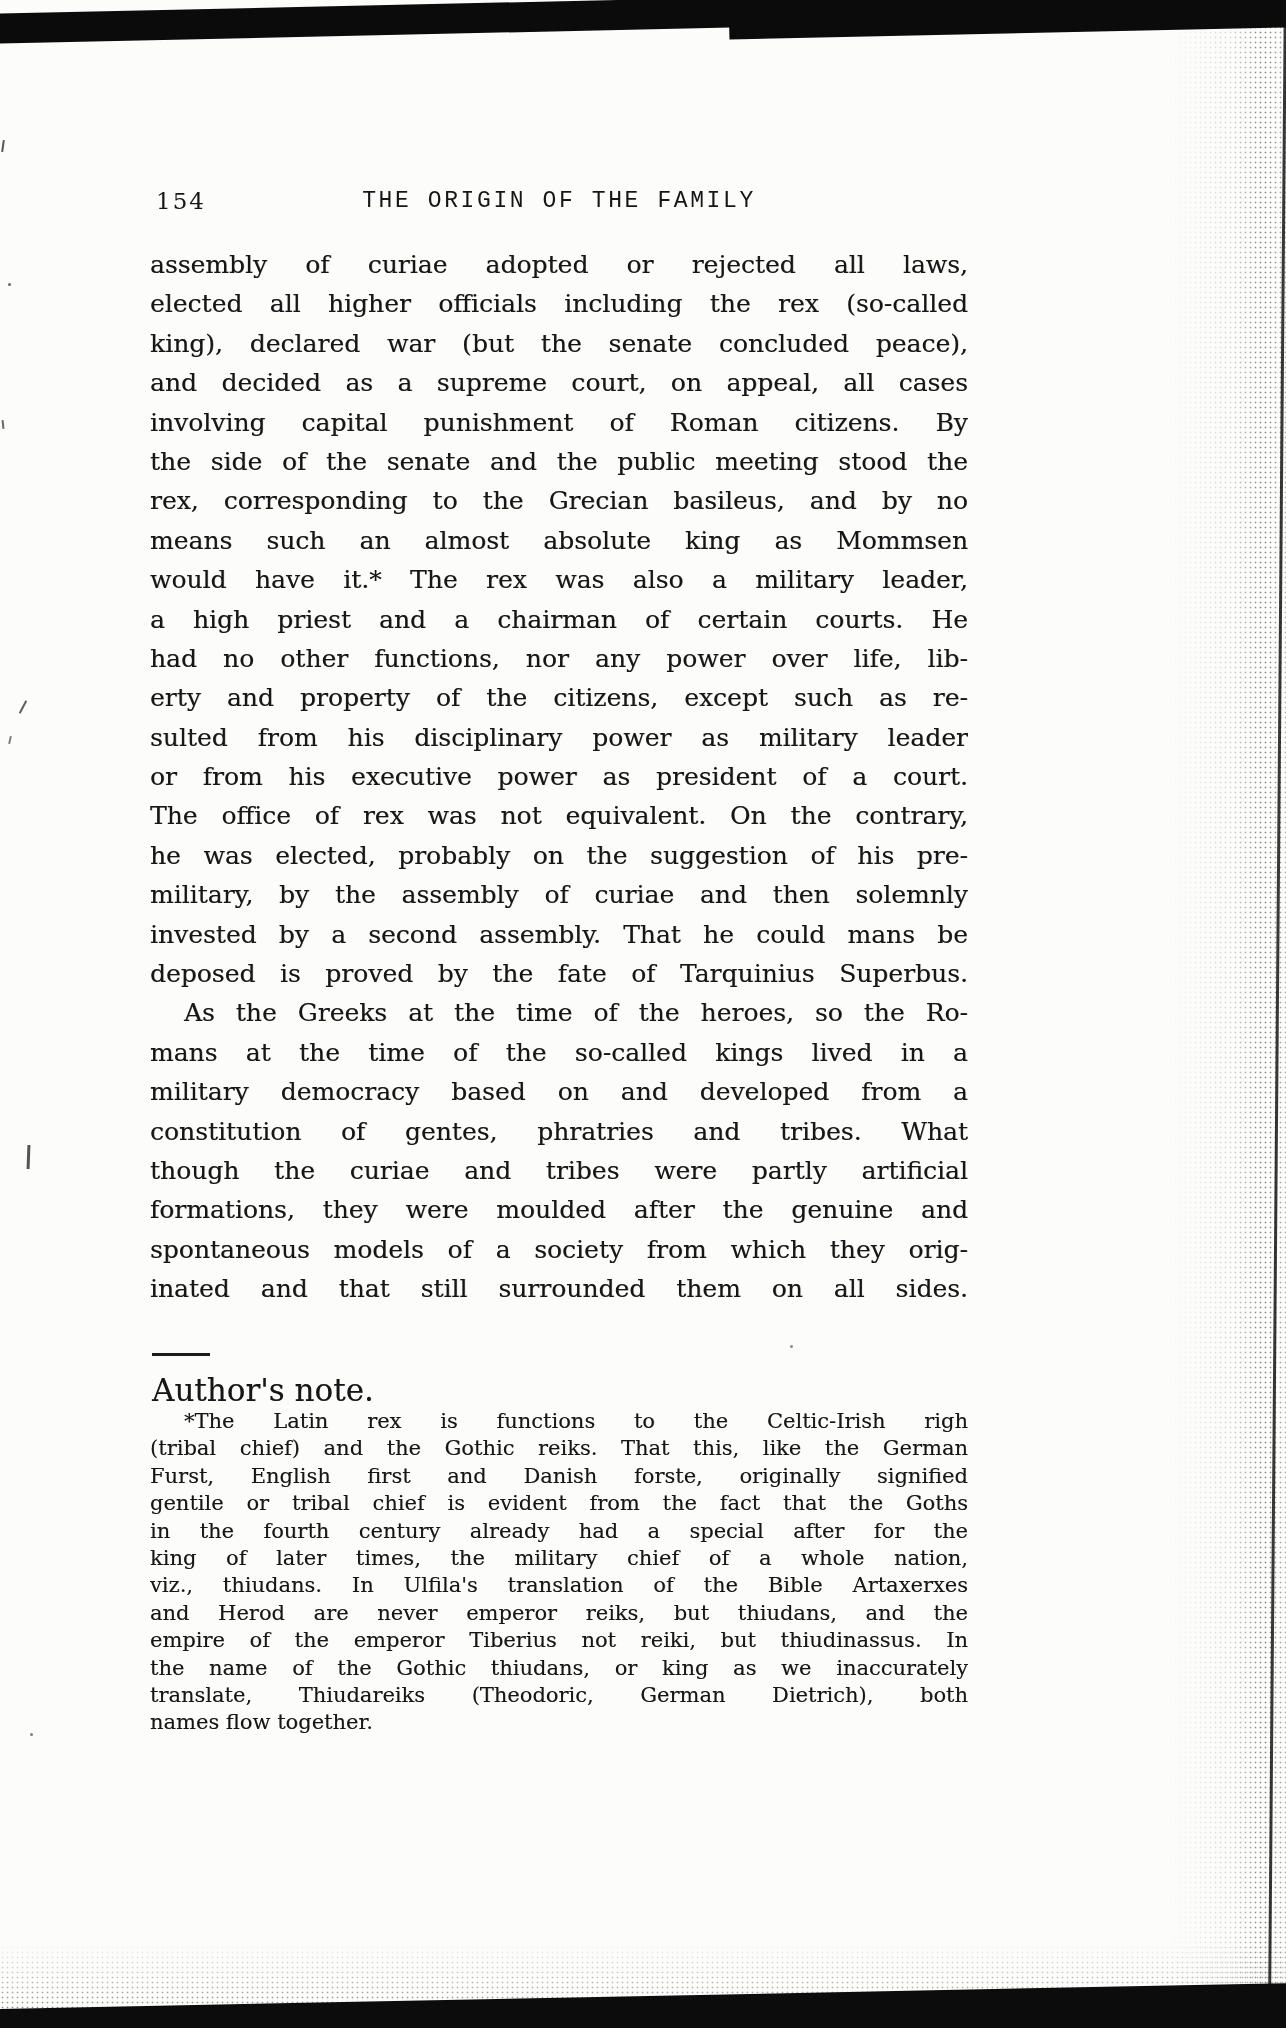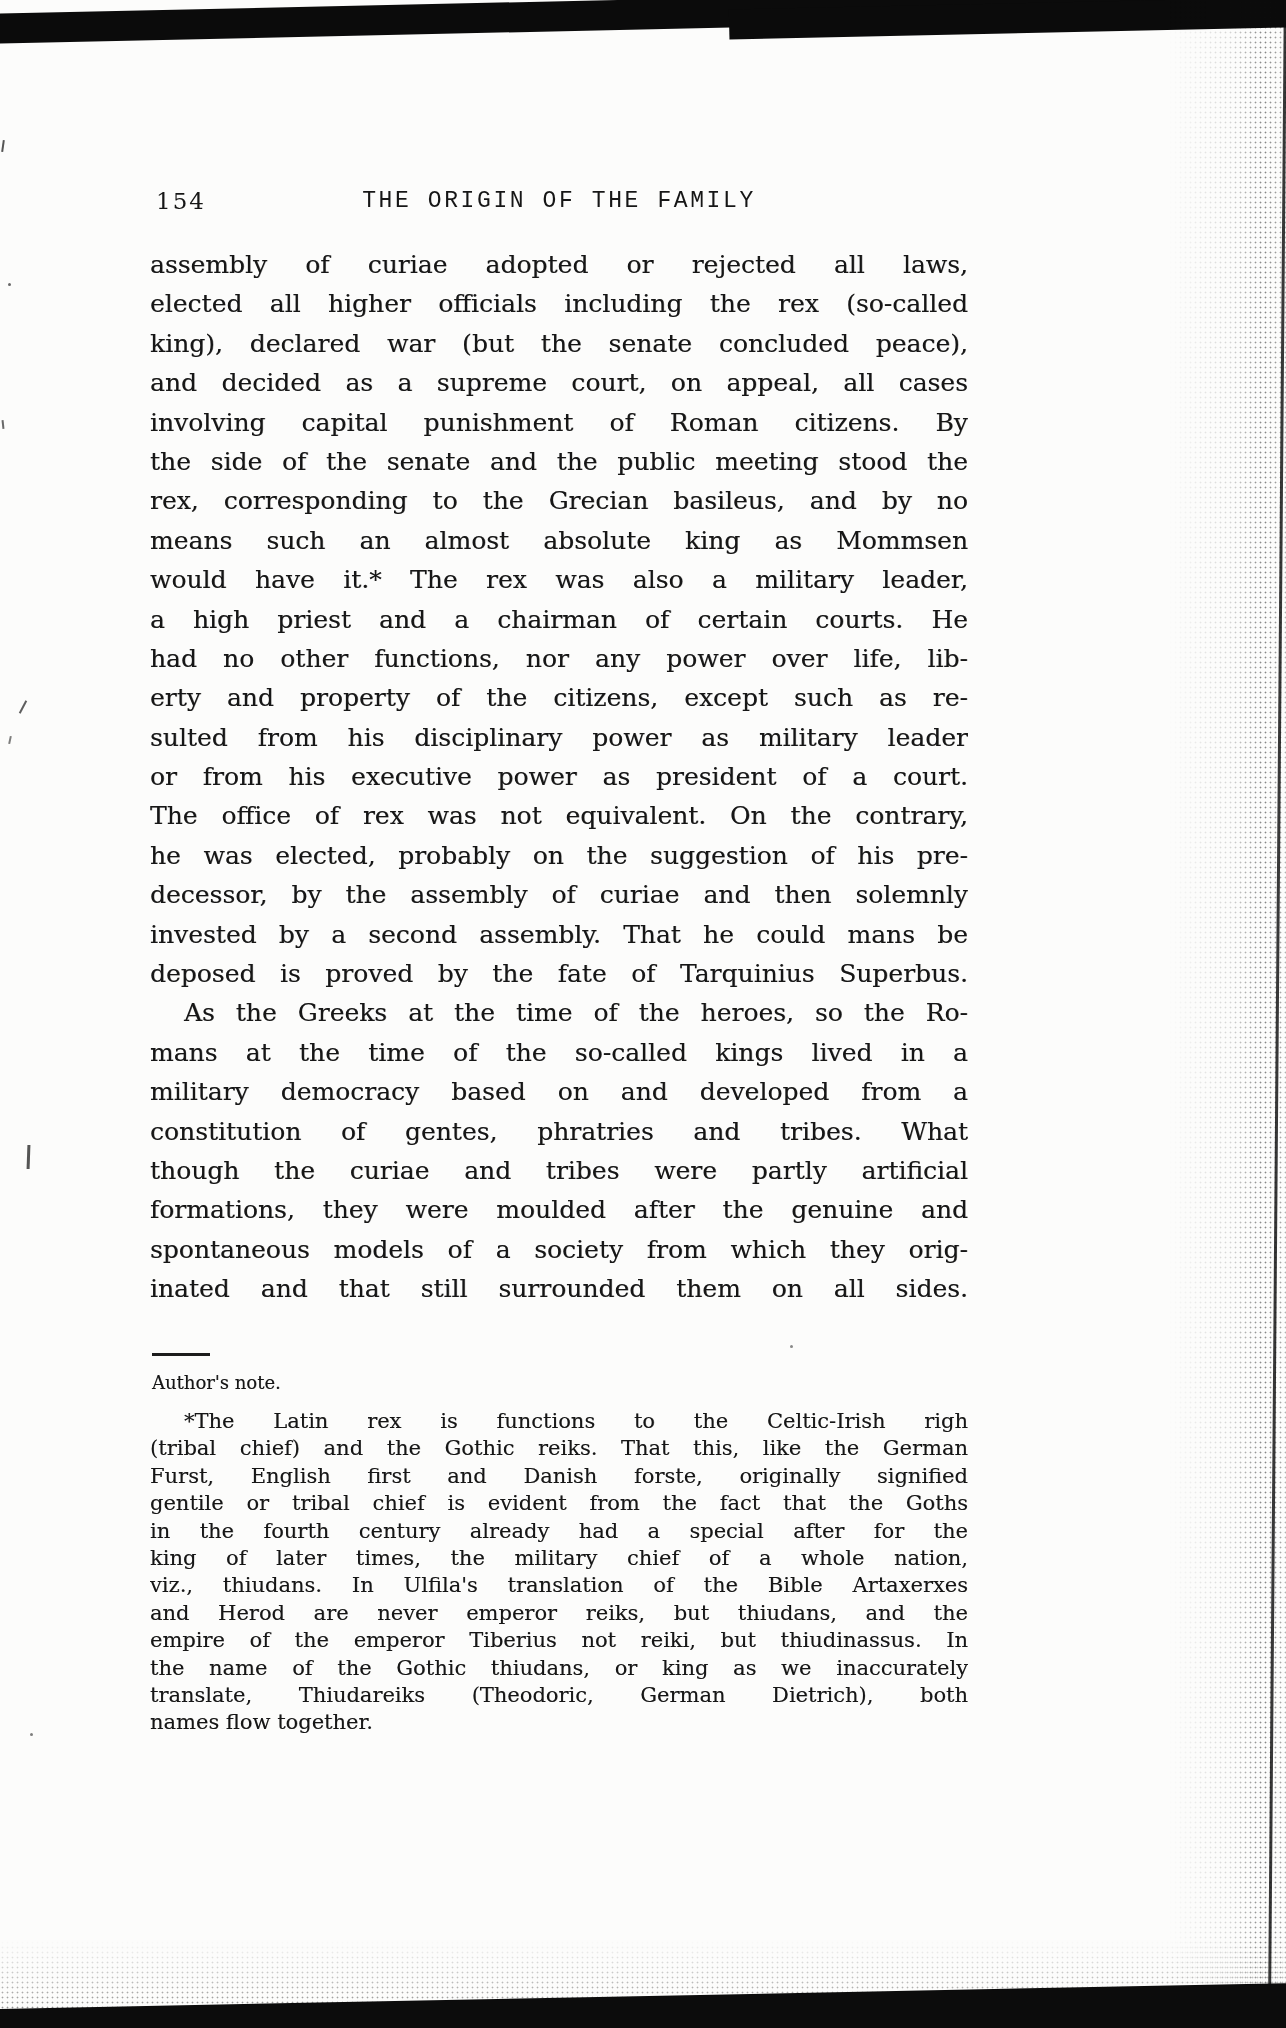--- a/index.html
+++ b/index.html
@@ -60,21 +60,21 @@
     font-size:23px; letter-spacing:1px; }
   .page-number { position:absolute; left:6px; top:0; letter-spacing:2px; }
   .running-title { display:block; text-align:center; letter-spacing:2.6px;font-family:Liberation Mono, monospace; }
   .body-block { position:absolute; top:245px; left:0; right:0;
     font-size:25px; text-shadow:0.4px 0.3px 0 rgba(10,10,10,.45); }
   .pline { height:39.4px; line-height:39.4px; }
   .line { text-align:justify; text-align-last:justify; overflow:hidden; }
   .para.indented .line:first-child { text-indent:34px; }
   .note-sep { position:absolute; top:1353px; left:2px; width:58px; height:3px;
     background:#1c1c1c; }
-  .note-heading { position:absolute; top:1372px; left:2px; font-size:18px;
+  .note-heading { position:absolute; top:1372px; left:2px; font-size:31px;
     text-shadow:0.3px 0.3px 0 rgba(10,10,10,.4); }
   .note-block { position:absolute; top:1408px; left:0; right:0; font-size:21px;
     text-shadow:0.3px 0.2px 0 rgba(10,10,10,.4); }
   .fline { height:27.4px; line-height:27.4px; }
   .note-block .last-line { text-align-last:left; }
 </style>
 </head>
 <body>
 
 <div class="page">
@@ -114,21 +114,21 @@
           <div class="pline line">rex, corresponding to the Grecian basileus, and by no</div>
           <div class="pline line">means such an almost absolute king as Mommsen</div>
           <div class="pline line">would have it.* The rex was also a military leader,</div>
           <div class="pline line">a high priest and a chairman of certain courts. He</div>
           <div class="pline line">had no other functions, nor any power over life, lib-</div>
           <div class="pline line">erty and property of the citizens, except such as re-</div>
           <div class="pline line">sulted from his disciplinary power as military leader</div>
           <div class="pline line">or from his executive power as president of a court.</div>
           <div class="pline line">The office of rex was not equivalent. On the contrary,</div>
           <div class="pline line">he was elected, probably on the suggestion of his pre-</div>
-          <div class="pline line">decessor, by the assembly of curiae and then solemnly</div>
+          <div class="pline line">military, by the assembly of curiae and then solemnly</div>
           <div class="pline line">invested by a second assembly. That he could mans be</div>
           <div class="pline line last-line">deposed is proved by the fate of Tarquinius Superbus.</div>
         </div>
       <div class="para indented">
           <div class="pline line">As the Greeks at the time of the heroes, so the Ro-</div>
           <div class="pline line">mans at the time of the so-called kings lived in a</div>
           <div class="pline line">military democracy based on and developed from a</div>
           <div class="pline line">constitution of gentes, phratries and tribes. What</div>
           <div class="pline line">though the curiae and tribes were partly artificial</div>
           <div class="pline line">formations, they were moulded after the genuine and</div>

